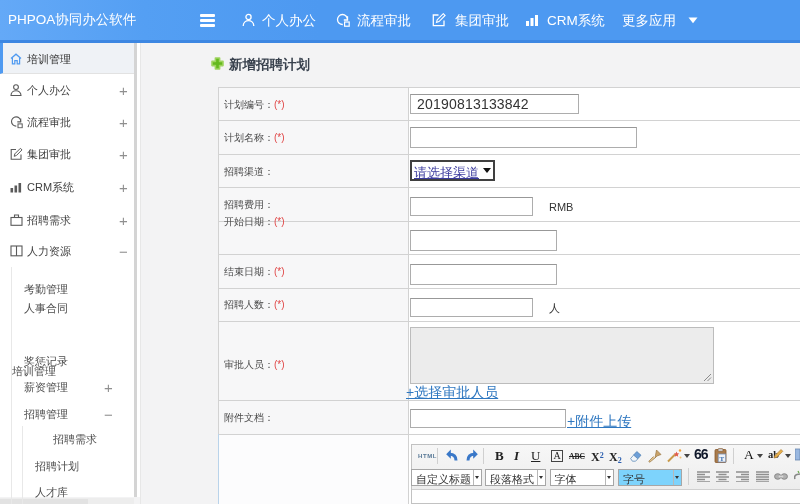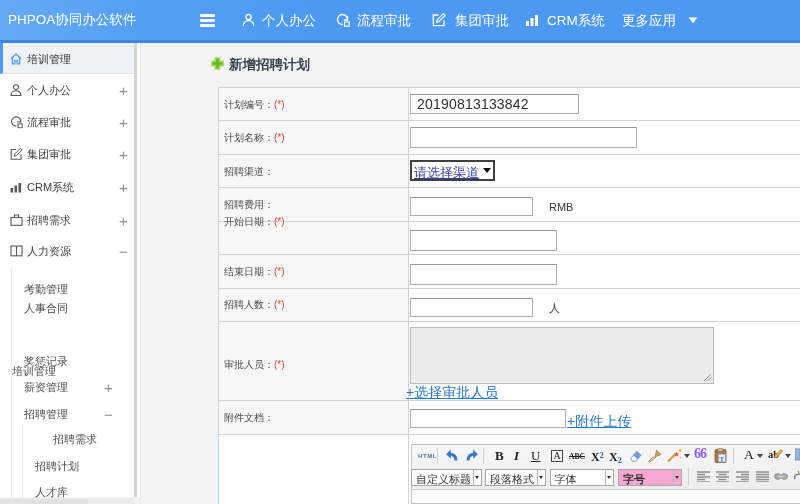--- a/index.html
+++ b/index.html
@@ -286,21 +286,21 @@
     <path d="M8.5 1 L13 5.5 L9 7 L7 9 Z" fill="#caa36a" stroke="#9a7743" stroke-width="0.7"></path>
     <path d="M7 9 L2 13 C1 13.5 0.5 12.5 1.2 11.8 L5.5 7.5" fill="#e2c490" stroke="#9a7743" stroke-width="0.7"></path>
   </svg>
   <svg class="abs" style="left:666px;top:448px;" width="16" height="15" viewBox="0 0 16 15">
     <path d="M2 13.5 L9 6.5" stroke="#c89a4a" stroke-width="2"></path>
     <path d="M10.5 3.5 L11.3 5.3 L13.2 5.5 L11.8 6.8 L12.2 8.7 L10.5 7.7 L8.8 8.7 L9.2 6.8 L7.8 5.5 L9.7 5.3 Z" fill="#e05c4a"></path>
     <circle cx="14" cy="2.5" r="1.2" fill="#f0a23c"></circle>
     <circle cx="14.5" cy="9.5" r="1" fill="#f5c06a"></circle>
   </svg>
   <div class="abs" style="left:684px;top:454px;width:0;height:0;border-left:3px solid transparent;border-right:3px solid transparent;border-top:4px solid #444;"></div>
-  <div class="abs" style="left:694px;top:446px;font-size:14px;font-weight:bold;color:#8b5cf6;letter-spacing:-1px;font-family:Liberation Serif, serif;">66</div>
+  <div class="abs" style="left:694px;top:446px;font-size:14px;font-weight:bold;color:#0f172a;letter-spacing:-1px;font-family:Liberation Sans, sans-serif;">66</div>
   <svg class="abs" style="left:714px;top:448px;" width="13" height="15" viewBox="0 0 13 15">
     <rect x="1" y="1.5" width="11" height="13" rx="1" fill="#a87a4a" stroke="#86582c" stroke-width="0.8"></rect>
     <rect x="4" y="0.5" width="5" height="3" rx="1" fill="#c8c8c8" stroke="#86582c" stroke-width="0.6"></rect>
     <rect x="4.2" y="6" width="7.5" height="8" fill="#eef2f8" stroke="#7a90b0" stroke-width="0.8"></rect>
     <text x="7.9" y="12.6" font-size="7" font-weight="bold" fill="#3a6fb0" text-anchor="middle" font-family="Liberation Serif,serif">T</text>
   </svg>
   <div class="abs" style="left:733px;top:448px;width:1px;height:16px;background:#d0d0d0;"></div>
   <div class="abs" style="left:744px;top:447px;font-size:13.5px;color:#111;font-family:'Liberation Serif',serif;">A</div>
   <div class="abs" style="left:757px;top:454px;width:0;height:0;border-left:3px solid transparent;border-right:3px solid transparent;border-top:4px solid #444;"></div>
   <div class="abs" style="left:768px;top:449px;font-size:10.5px;font-weight:bold;color:#222;font-family:'Liberation Serif',serif;">ab</div>
@@ -323,21 +323,21 @@
     <div style="position:absolute;right:0;top:0;width:8px;height:14.5px;border-left:1px solid #b8b8b8;">
       <div style="position:absolute;left:1px;top:5.5px;width:0;height:0;border-left:2.8px solid transparent;border-right:2.8px solid transparent;border-top:3.8px solid #333;"></div>
     </div>
   </div>
   <div class="abs" style="left:549.5px;top:469px;width:64px;height:16.5px;background:#fff;border:1px solid #a6a6a6;">
     <div style="position:absolute;left:4px;top:2px;font-size:11px;color:#333;white-space:nowrap;">字体</div>
     <div style="position:absolute;right:0;top:0;width:8px;height:14.5px;border-left:1px solid #b8b8b8;">
       <div style="position:absolute;left:1px;top:5.5px;width:0;height:0;border-left:2.8px solid transparent;border-right:2.8px solid transparent;border-top:3.8px solid #333;"></div>
     </div>
   </div>
-  <div class="abs" style="left:618px;top:469px;width:64px;height:16.5px;background:#f9a8d4;border:1px solid #a6a6a6;font-weight:bold;">
+  <div class="abs" style="left:618px;top:469px;width:64px;height:16.5px;background:#7dd3fc;border:1px solid #a6a6a6;">
     <div style="position:absolute;left:4px;top:2px;font-size:11px;color:#333;white-space:nowrap;">字号</div>
     <div style="position:absolute;right:0;top:0;width:8px;height:14.5px;border-left:1px solid #b8b8b8;">
       <div style="position:absolute;left:1px;top:5.5px;width:0;height:0;border-left:2.8px solid transparent;border-right:2.8px solid transparent;border-top:3.8px solid #333;"></div>
     </div>
   </div>
   <div class="abs" style="left:688px;top:468px;width:1px;height:17px;background:#d0d0d0;"></div>
   <svg class="abs" style="left:696.5px;top:470.5px;" width="13" height="11" viewBox="0 0 13 11">
     <path d="M0 1 H13 M0 3.5 H8 M0 6 H13 M0 8.5 H8 M0 11 H13" stroke="#8f8f8f" stroke-width="1.7"></path>
   </svg>
   <svg class="abs" style="left:716px;top:470.5px;" width="13" height="11" viewBox="0 0 13 11">

